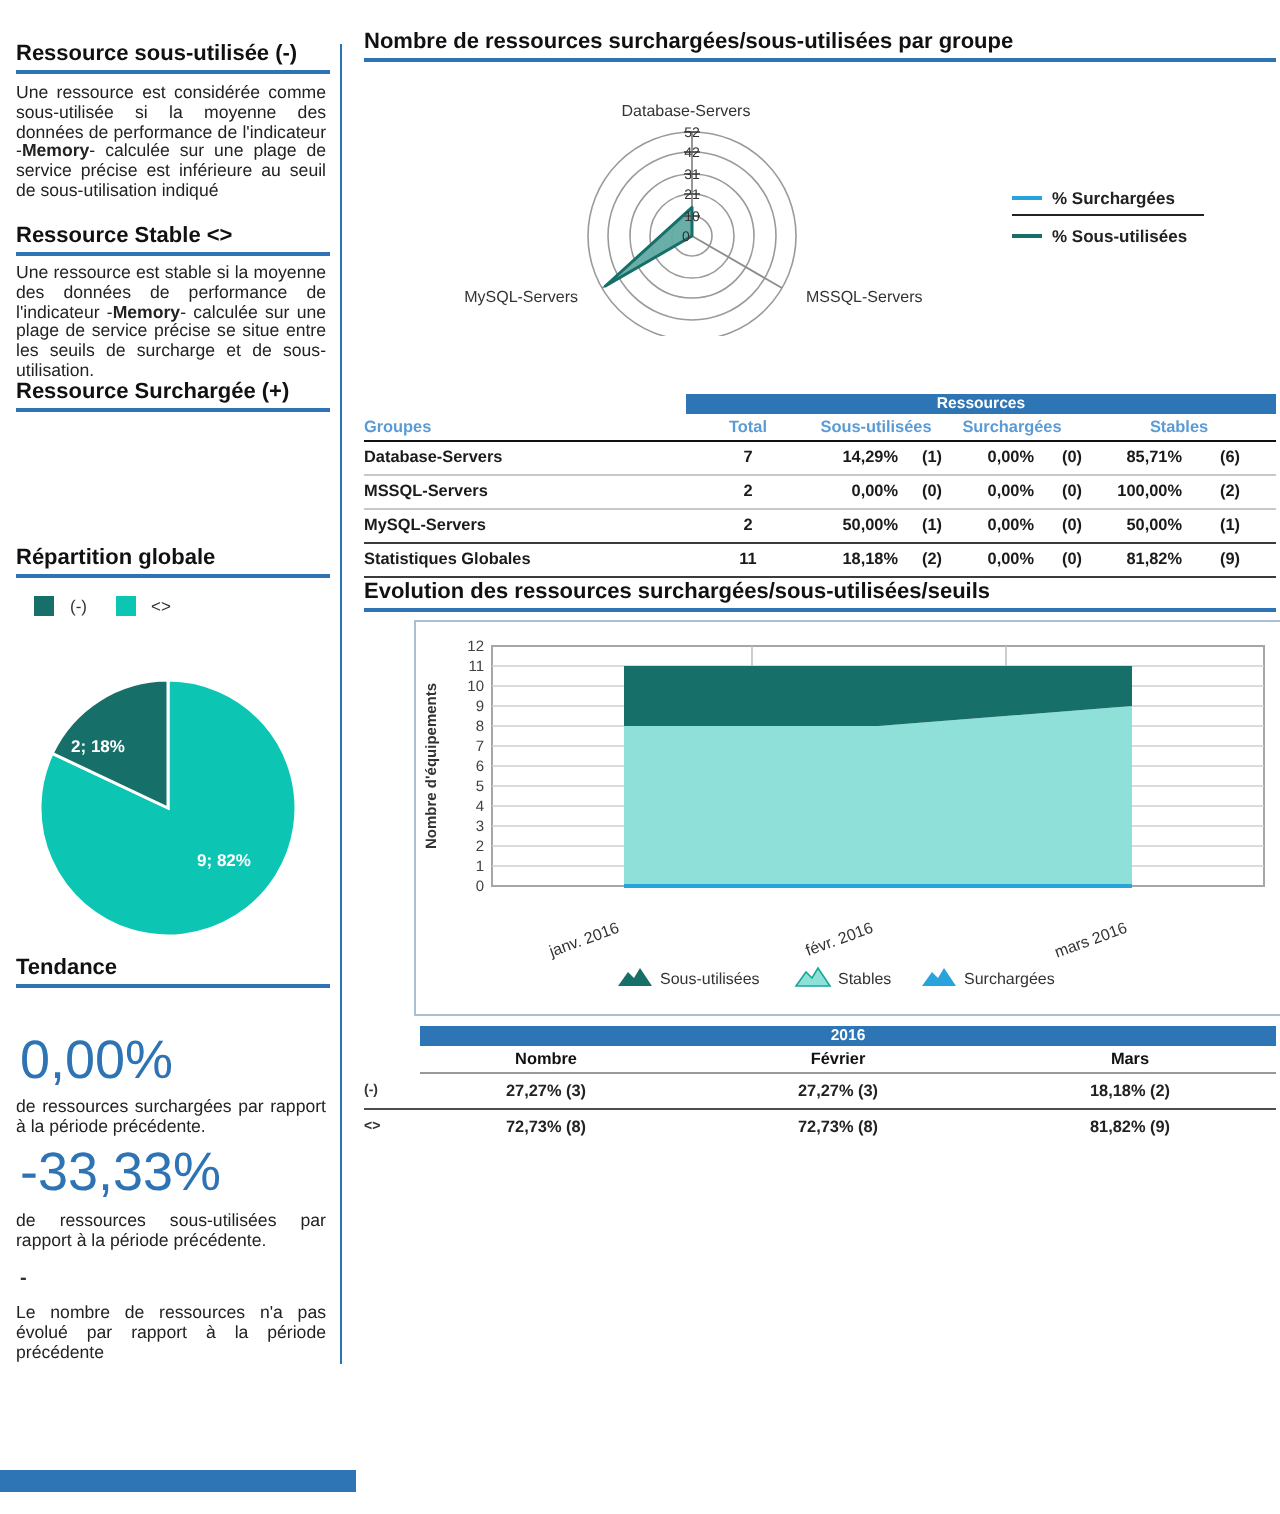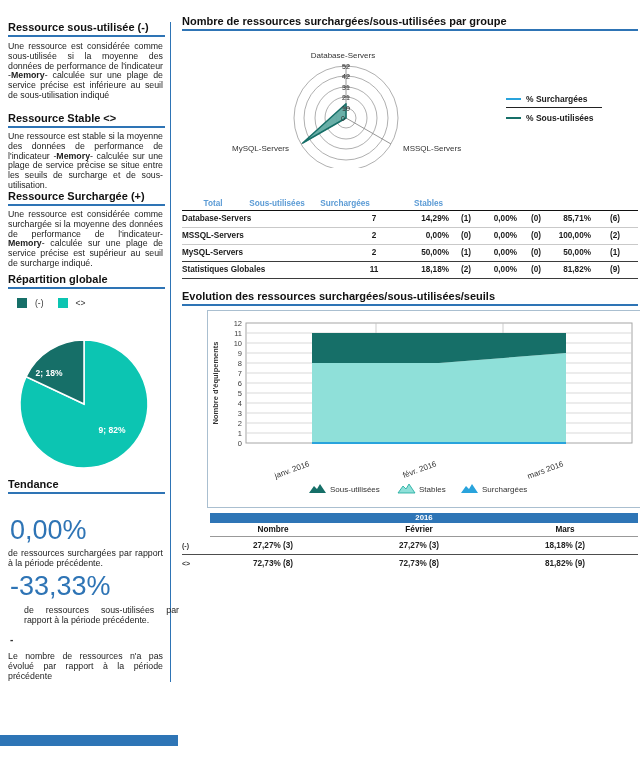--- a/index.html
+++ b/index.html
@@ -51,21 +51,20 @@
 
   <div class="abs divider-v" style="left:170px;top:22px;height:660px;"></div>
 
   <div class="abs heading" style="left:8px;top:21px;width:157px;">Ressource sous-utilisée (-)</div>
   <div class="abs body-text" style="left:8px;top:42px;width:155px;"><span>Une ressource est considérée comme sous-utilisée si la moyenne des données de performance de l'indicateur -</span><b>Memory</b><span>- calculée sur une plage de service précise est inférieure au seuil de sous-utilisation indiqué</span></div>
 
   <div class="abs heading" style="left:8px;top:112px;width:157px;">Ressource Stable &lt;&gt;</div>
   <div class="abs body-text" style="left:8px;top:132px;width:155px;"><span>Une ressource est stable si la moyenne des données de performance de l'indicateur -</span><b>Memory</b><span>- calculée sur une plage de service précise se situe entre les seuils de surcharge et de sous-utilisation.</span></div>
 
   <div class="abs heading" style="left:8px;top:190px;width:157px;">Ressource Surchargée (+)</div>
-  <div class="abs body-text" style="left:8px;top:210px;width:155px;"><span>Une ressource est considérée comme surchargée si la moyenne des données de performance de l'indicateur-</span><b>Memory</b><span>- calculée sur une plage de service précise est supérieur au seuil de surcharge indiqué.</span></div>
 
   <div class="abs heading" style="left:8px;top:273px;width:157px;">Répartition globale</div>
 
   <div class="abs pie-leg" style="left:17px;top:298px;">
     <span class="swatch" style="background:#166F68;"></span>
     <span style="margin:0 14px 0 8px;">(-)</span>
     <span class="swatch" style="background:#0CC5B2;"></span>
     <span style="margin-left:8px;">&lt;&gt;</span>
   </div>
 
@@ -73,21 +72,21 @@
     <path d="M74,72 L74,8 A64,64 0 1 1 16.1,44.7 Z" fill="#0CC5B2" stroke="#fff" stroke-width="1.5"></path>
     <path d="M74,72 L16.1,44.7 A64,64 0 0 1 74,8 Z" fill="#166F68" stroke="#fff" stroke-width="1.5"></path>
     <text x="39" y="44" text-anchor="middle" font-size="8.5" font-weight="bold" fill="#fff">2; 18%</text>
     <text x="102" y="101" text-anchor="middle" font-size="8.5" font-weight="bold" fill="#fff">9; 82%</text>
   </svg>
 
   <div class="abs heading" style="left:8px;top:478px;width:157px;">Tendance</div>
   <div class="abs big-num" style="left:10px;top:515px;">0,00%</div>
   <div class="abs body-text" style="left:8px;top:549px;width:155px;">de ressources surchargées par rapport à la période précédente.</div>
   <div class="abs big-num" style="left:10px;top:571px;">-33,33%</div>
-  <div class="abs body-text" style="left:24px;top:606px;width:155px;">de ressources sous-utilisées par rapport à la période précédente.</div>
+  <div class="abs body-text" style="left:8px;top:606px;width:155px;">de ressources sous-utilisées par rapport à la période précédente.</div>
   <div class="abs" style="left:10px;top:634px;font-size:10px;font-weight:bold;color:#333;">-</div>
   <div class="abs body-text" style="left:8px;top:652px;width:155px;">Le nombre de ressources n'a pas évolué par rapport à la période précédente</div>
 
   <div class="abs" style="left:0px;top:735px;width:178px;height:11px;background:#2E75B6;"></div>
 
   <div class="abs heading" style="left:182px;top:15px;width:456px;">Nombre de ressources surchargées/sous-utilisées par groupe</div>
 
   <svg class="abs" style="left:200px;top:48px;" width="300" height="120" viewBox="0 0 300 120">
     <circle cx="146" cy="70" r="10" fill="none" stroke="#9A9A9A" stroke-width="0.8"></circle>
     <circle cx="146" cy="70" r="21" fill="none" stroke="#9A9A9A" stroke-width="0.8"></circle>
@@ -118,21 +117,23 @@
     <span class="rleg-line" style="background:#29A3DC;"></span>
     <span>% Surchargées</span>
   </div>
   <div class="abs" style="left:506px;top:107px;width:96px;border-top:1px solid #222;"></div>
   <div class="abs rleg-item" style="left:506px;top:113px;">
     <span class="rleg-line" style="background:#166F68;"></span>
     <span>% Sous-utilisées</span>
   </div>
 
   <div class="abs gt" style="left:182px;top:197px;">
+    <div class="band" style="margin-left:161px;width:295px;">Ressources</div>
     <div class="gt-head">
+      <div class="gt-name">Groupes</div>
       <div class="gt-total">Total</div>
       <div class="gt-h-su">Sous-utilisées</div>
       <div class="gt-h-sur">Surchargées</div>
       <div class="gt-h-st">Stables</div>
     </div>
     <div class="gt-row gt-sep">
       <div class="gt-name">Database-Servers</div>
       <div class="gt-total">7</div>
       <div class="gt-c1">14,29%</div>
       <div class="gt-c2">(1)</div>

